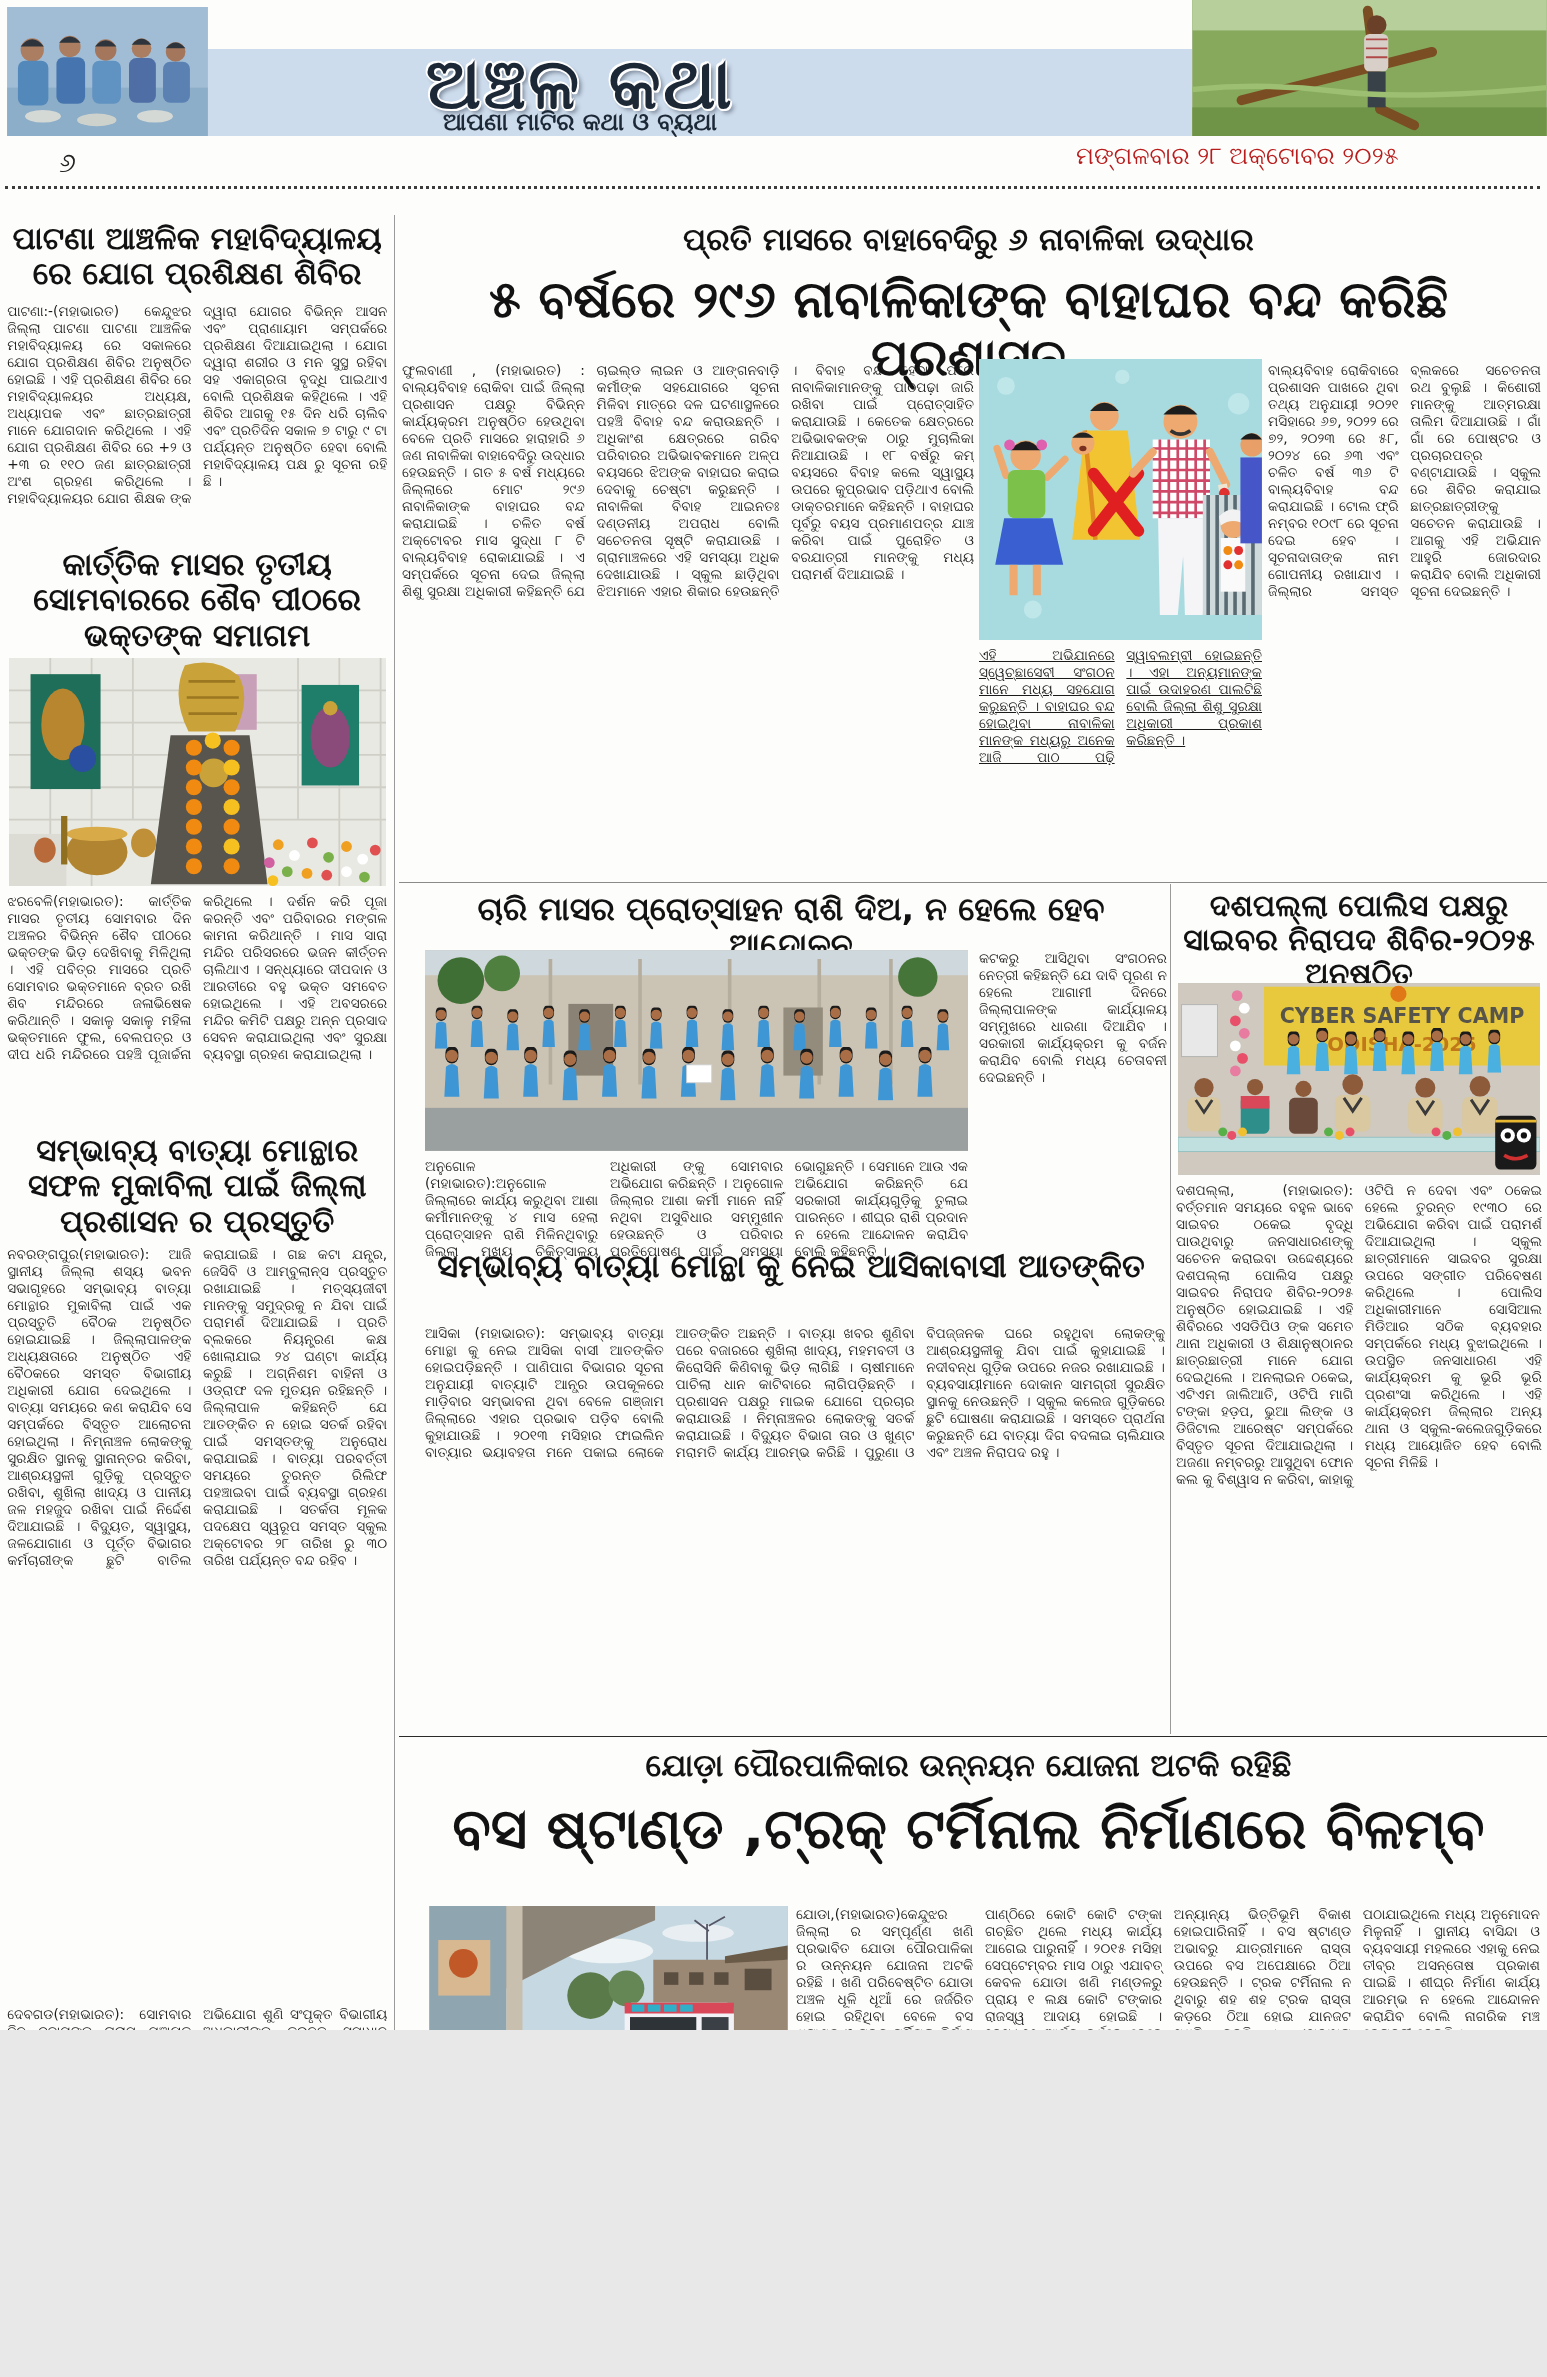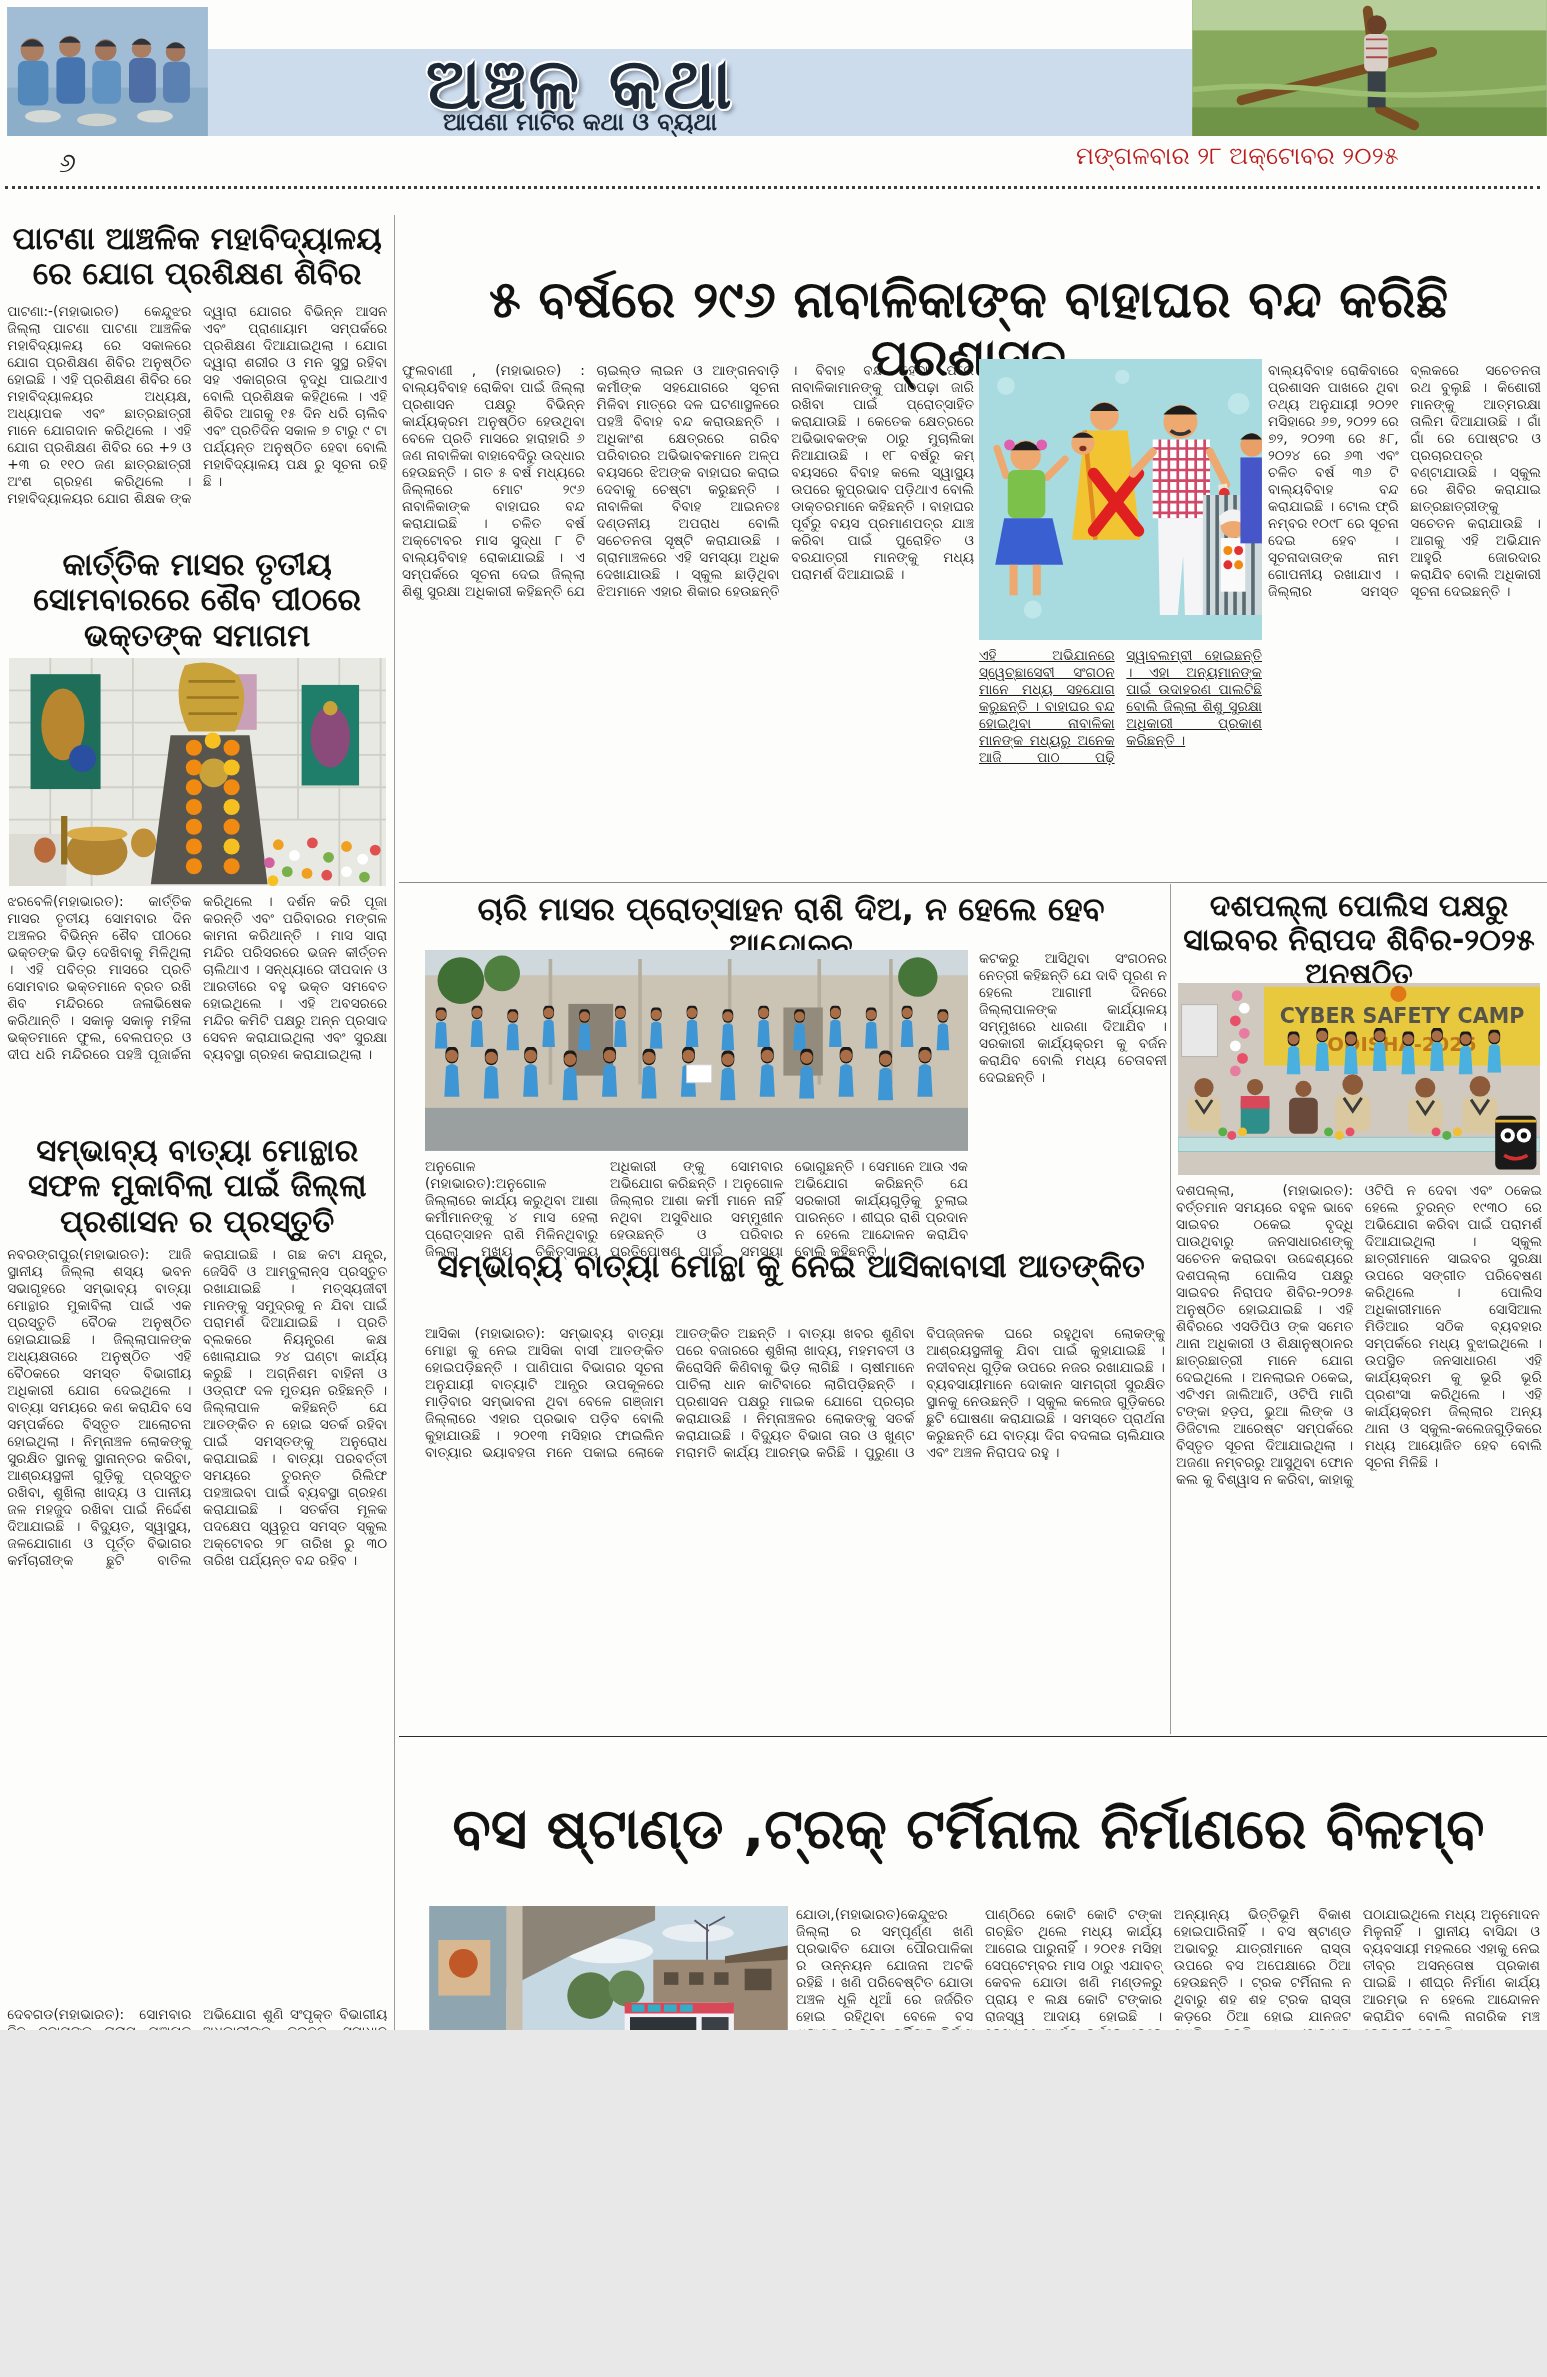--- a/index.html
+++ b/index.html
@@ -152,20 +152,21 @@
       </g>
     </svg>
   </div>
   <div class="abs bt c2" style="left:7.2px;top:893px;width:380px;height:229px;">ଝରବେଳି(ମହାଭାରତ): କାର୍ତ୍ତିକ ମାସର ତୃତୀୟ ସୋମବାର ଦିନ ଅଞ୍ଚଳର ବିଭିନ୍ନ ଶୈବ ପୀଠରେ ଭକ୍ତଙ୍କ ଭିଡ଼ ଦେଖିବାକୁ ମିଳିଥିଲା । ଏହି ପବିତ୍ର ମାସରେ ପ୍ରତି ସୋମବାର ଭକ୍ତମାନେ ବ୍ରତ ରଖି ଶିବ ମନ୍ଦିରରେ ଜଳାଭିଷେକ କରିଥାନ୍ତି । ସକାଳୁ ସକାଳୁ ମହିଳା ଭକ୍ତମାନେ ଫୁଲ, ବେଲପତ୍ର ଓ ଦୀପ ଧରି ମନ୍ଦିରରେ ପହଞ୍ଚି ପୂଜାର୍ଚ୍ଚନା କରିଥିଲେ । ଦର୍ଶନ କରି ପୂଜା କରନ୍ତି ଏବଂ ପରିବାରର ମଙ୍ଗଳ କାମନା କରିଥାନ୍ତି । ମାସ ସାରା ମନ୍ଦିର ପରିସରରେ ଭଜନ କୀର୍ତ୍ତନ ଚାଲିଥାଏ । ସନ୍ଧ୍ୟାରେ ଦୀପଦାନ ଓ ଆରତୀରେ ବହୁ ଭକ୍ତ ସମବେତ ହୋଇଥିଲେ । ଏହି ଅବସରରେ ମନ୍ଦିର କମିଟି ପକ୍ଷରୁ ଅନ୍ନ ପ୍ରସାଦ ସେବନ କରାଯାଇଥିଲା ଏବଂ ସୁରକ୍ଷା ବ୍ୟବସ୍ଥା ଗ୍ରହଣ କରାଯାଇଥିଲା ।</div>
 
   <div class="abs hl" style="left:7.2px;top:1133px;width:380px;font-size:31px;">ସମ୍ଭାବ୍ୟ ବାତ୍ୟା ମୋନ୍ଥାର ସଫଳ ମୁକାବିଲା ପାଇଁ ଜିଲ୍ଲା ପ୍ରଶାସନ ର ପ୍ରସ୍ତୁତି</div>
   <div class="abs bt c2" style="left:7.2px;top:1246px;width:380px;height:617px;">ନବରଙ୍ଗପୁର(ମହାଭାରତ): ଆଜି ସ୍ଥାନୀୟ ଜିଲ୍ଲା ଶସ୍ୟ ଭବନ ସଭାଗୃହରେ ସମ୍ଭାବ୍ୟ ବାତ୍ୟା ମୋନ୍ଥାର ମୁକାବିଲା ପାଇଁ ଏକ ପ୍ରସ୍ତୁତି ବୈଠକ ଅନୁଷ୍ଠିତ ହୋଇଯାଇଛି । ଜିଲ୍ଲାପାଳଙ୍କ ଅଧ୍ୟକ୍ଷତାରେ ଅନୁଷ୍ଠିତ ଏହି ବୈଠକରେ ସମସ୍ତ ବିଭାଗୀୟ ଅଧିକାରୀ ଯୋଗ ଦେଇଥିଲେ । ବାତ୍ୟା ସମୟରେ କଣ କରାଯିବ ସେ ସମ୍ପର୍କରେ ବିସ୍ତୃତ ଆଲୋଚନା ହୋଇଥିଲା । ନିମ୍ନାଞ୍ଚଳ ଲୋକଙ୍କୁ ସୁରକ୍ଷିତ ସ୍ଥାନକୁ ସ୍ଥାନାନ୍ତର କରିବା, ଆଶ୍ରୟସ୍ଥଳୀ ଗୁଡ଼ିକୁ ପ୍ରସ୍ତୁତ ରଖିବା, ଶୁଖିଲା ଖାଦ୍ୟ ଓ ପାନୀୟ ଜଳ ମହଜୁଦ ରଖିବା ପାଇଁ ନିର୍ଦ୍ଦେଶ ଦିଆଯାଇଛି । ବିଦ୍ୟୁତ, ସ୍ୱାସ୍ଥ୍ୟ, ଜଳଯୋଗାଣ ଓ ପୂର୍ତ୍ତ ବିଭାଗର କର୍ମଚାରୀଙ୍କ ଛୁଟି ବାତିଲ କରାଯାଇଛି । ଗଛ କଟା ଯନ୍ତ୍ର, ଜେସିବି ଓ ଆମ୍ବୁଲାନ୍ସ ପ୍ରସ୍ତୁତ ରଖାଯାଇଛି । ମତ୍ସ୍ୟଜୀବୀ ମାନଙ୍କୁ ସମୁଦ୍ରକୁ ନ ଯିବା ପାଇଁ ପରାମର୍ଶ ଦିଆଯାଇଛି । ପ୍ରତି ବ୍ଲକରେ ନିୟନ୍ତ୍ରଣ କକ୍ଷ ଖୋଲାଯାଇ ୨୪ ଘଣ୍ଟା କାର୍ଯ୍ୟ କରୁଛି । ଅଗ୍ନିଶମ ବାହିନୀ ଓ ଓଡ୍ରାଫ ଦଳ ମୁତୟନ ରହିଛନ୍ତି । ଜିଲ୍ଲାପାଳ କହିଛନ୍ତି ଯେ ଆତଙ୍କିତ ନ ହୋଇ ସତର୍କ ରହିବା ପାଇଁ ସମସ୍ତଙ୍କୁ ଅନୁରୋଧ କରାଯାଇଛି । ବାତ୍ୟା ପରବର୍ତ୍ତୀ ସମୟରେ ତୁରନ୍ତ ରିଲିଫ ପହଞ୍ଚାଇବା ପାଇଁ ବ୍ୟବସ୍ଥା ଗ୍ରହଣ କରାଯାଇଛି । ସତର୍କତା ମୂଳକ ପଦକ୍ଷେପ ସ୍ୱରୂପ ସମସ୍ତ ସ୍କୁଲ ଅକ୍ଟୋବର ୨୮ ତାରିଖ ରୁ ୩୦ ତାରିଖ ପର୍ଯ୍ୟନ୍ତ ବନ୍ଦ ରହିବ ।</div>
 
   <div class="abs bt c2" style="left:7.2px;top:2006px;width:380px;height:359px;">ଦେବଗଡ(ମହାଭାରତ): ସୋମବାର ଦିନ ବୁଢ଼ାପଙ୍କ ଗ୍ରାମ ପଞ୍ଚାୟତ ସମିତି ଅଫିସରେ ଜିଲ୍ଲାପାଳଙ୍କ ଅଭିଯୋଗ ଶୁଣାଣି ଶିବିର ଅନୁଷ୍ଠିତ ହୋଇଯାଇଛି । ଏହି ଶିବିରରେ ଜିଲ୍ଲାର ବିଭିନ୍ନ ପ୍ରାନ୍ତରୁ ଆସିଥିବା ଶତାଧିକ ଅଭିଯୋଗକାରୀ ସେମାନଙ୍କ ସମସ୍ୟା ଜଣାଇଥିଲେ । ରାସ୍ତା, ପାନୀୟ ଜଳ, ବିଜୁଳି, ଭତ୍ତା, ଚାଷ ଜମି ଓ ରାସନ କାର୍ଡ ସମ୍ବନ୍ଧୀୟ ଅଭିଯୋଗ ଅଧିକ ଥିଲା । ଜିଲ୍ଲାପାଳ ପ୍ରତ୍ୟେକ ଅଭିଯୋଗ ଶୁଣି ସଂପୃକ୍ତ ବିଭାଗୀୟ ଅଧିକାରୀଙ୍କୁ ତୁରନ୍ତ ସମାଧାନ ପାଇଁ ନିର୍ଦ୍ଦେଶ ଦେଇଥିଲେ । ବୃଦ୍ଧ ଓ ଦିବ୍ୟାଙ୍ଗ ମାନଙ୍କ ପାଇଁ ସ୍ୱତନ୍ତ୍ର କାଉଣ୍ଟର ଖୋଲାଯାଇଥିଲା । ଏହି ଅବସରରେ ବିଭିନ୍ନ ହିତାଧିକାରୀଙ୍କୁ ସହାୟତା ପ୍ରଦାନ କରାଯାଇଥିଲା । ଆଗାମୀ ଦିନରେ ପ୍ରତି ମାସରେ ଏଭଳି ଶିବିର ଅନୁଷ୍ଠିତ ହେବ ବୋଲି ଜିଲ୍ଲା ପ୍ରଶାସନ ପକ୍ଷରୁ ସୂଚନା ଦିଆଯାଇଛି ।</div>
 
+  <div class="abs hl" style="left:399px;top:222px;width:1139px;font-size:31px;">ପ୍ରତି ମାସରେ ବାହାବେଦିରୁ ୬ ନାବାଳିକା ଉଦ୍ଧାର</div>
   <div class="abs hl" style="left:399px;top:271px;width:1139px;font-size:51px;">୫ ବର୍ଷରେ ୨୯୬ ନାବାଳିକାଙ୍କ ବାହାଘର ବନ୍ଦ କରିଛି ପ୍ରଶାସନ</div>
 
   <div class="abs bt c3" style="left:402px;top:362px;width:572px;height:518px;">ଫୁଲବାଣୀ , (ମହାଭାରତ) : ବାଲ୍ୟବିବାହ ରୋକିବା ପାଇଁ ଜିଲ୍ଲା ପ୍ରଶାସନ ପକ୍ଷରୁ ବିଭିନ୍ନ କାର୍ଯ୍ୟକ୍ରମ ଅନୁଷ୍ଠିତ ହେଉଥିବା ବେଳେ ପ୍ରତି ମାସରେ ହାରାହାରି ୬ ଜଣ ନାବାଳିକା ବାହାବେଦିରୁ ଉଦ୍ଧାର ହେଉଛନ୍ତି । ଗତ ୫ ବର୍ଷ ମଧ୍ୟରେ ଜିଲ୍ଲାରେ ମୋଟ ୨୯୬ ନାବାଳିକାଙ୍କ ବାହାଘର ବନ୍ଦ କରାଯାଇଛି । ଚଳିତ ବର୍ଷ ଅକ୍ଟୋବର ମାସ ସୁଦ୍ଧା ୮ ଟି ବାଲ୍ୟବିବାହ ରୋକାଯାଇଛି । ଏ ସମ୍ପର୍କରେ ସୂଚନା ଦେଇ ଜିଲ୍ଲା ଶିଶୁ ସୁରକ୍ଷା ଅଧିକାରୀ କହିଛନ୍ତି ଯେ ଚାଇଲ୍ଡ ଲାଇନ ଓ ଆଙ୍ଗନବାଡ଼ି କର୍ମୀଙ୍କ ସହଯୋଗରେ ସୂଚନା ମିଳିବା ମାତ୍ରେ ଦଳ ଘଟଣାସ୍ଥଳରେ ପହଞ୍ଚି ବିବାହ ବନ୍ଦ କରାଉଛନ୍ତି । ଅଧିକାଂଶ କ୍ଷେତ୍ରରେ ଗରିବ ପରିବାରର ଅଭିଭାବକମାନେ ଅଳ୍ପ ବୟସରେ ଝିଅଙ୍କ ବାହାଘର କରାଇ ଦେବାକୁ ଚେଷ୍ଟା କରୁଛନ୍ତି । ନାବାଳିକା ବିବାହ ଆଇନତଃ ଦଣ୍ଡନୀୟ ଅପରାଧ ବୋଲି ସଚେତନତା ସୃଷ୍ଟି କରାଯାଉଛି । ଗ୍ରାମାଞ୍ଚଳରେ ଏହି ସମସ୍ୟା ଅଧିକ ଦେଖାଯାଉଛି । ସ୍କୁଲ ଛାଡ଼ିଥିବା ଝିଅମାନେ ଏହାର ଶିକାର ହେଉଛନ୍ତି । ବିବାହ ବନ୍ଦ ହେବା ପରେ ନାବାଳିକାମାନଙ୍କୁ ପାଠପଢ଼ା ଜାରି ରଖିବା ପାଇଁ ପ୍ରୋତ୍ସାହିତ କରାଯାଉଛି । କେତେକ କ୍ଷେତ୍ରରେ ଅଭିଭାବକଙ୍କ ଠାରୁ ମୁଚାଲିକା ନିଆଯାଉଛି । ୧୮ ବର୍ଷରୁ କମ୍ ବୟସରେ ବିବାହ କଲେ ସ୍ୱାସ୍ଥ୍ୟ ଉପରେ କୁପ୍ରଭାବ ପଡ଼ିଥାଏ ବୋଲି ଡାକ୍ତରମାନେ କହିଛନ୍ତି । ବାହାଘର ପୂର୍ବରୁ ବୟସ ପ୍ରମାଣପତ୍ର ଯାଞ୍ଚ କରିବା ପାଇଁ ପୁରୋହିତ ଓ ବରଯାତ୍ରୀ ମାନଙ୍କୁ ମଧ୍ୟ ପରାମର୍ଶ ଦିଆଯାଇଛି ।</div>
 
   <div class="abs photo" style="left:979px;top:359px;width:283px;height:281px;">
     <svg viewBox="0 0 316 314">
       <rect width="316" height="314" fill="#a8dbe0"></rect>
       <g fill="#bfe7ea">
           <circle cx="30" cy="30" r="10"></circle>
           <circle cx="290" cy="50" r="12"></circle>
@@ -377,20 +378,21 @@
         <path d="M364 192 Q377 200 390 192" stroke="#d03030" stroke-width="4" fill="none"></path>
         <path d="M354 154 H400" stroke="#e8b830" stroke-width="3"></path>
       </g>
     </svg>
   </div>
 
   <div class="abs bt c2" style="left:1176px;top:1182px;width:366px;height:549px;">ଦଶପଲ୍ଲା, (ମହାଭାରତ): ବର୍ତ୍ତମାନ ସମୟରେ ବହୁଳ ଭାବେ ସାଇବର ଠକେଇ ବୃଦ୍ଧି ପାଉଥିବାରୁ ଜନସାଧାରଣଙ୍କୁ ସଚେତନ କରାଇବା ଉଦ୍ଦେଶ୍ୟରେ ଦଶପଲ୍ଲା ପୋଲିସ ପକ୍ଷରୁ ସାଇବର ନିରାପଦ ଶିବିର-୨୦୨୫ ଅନୁଷ୍ଠିତ ହୋଇଯାଇଛି । ଏହି ଶିବିରରେ ଏସଡିପିଓ ଙ୍କ ସମେତ ଥାନା ଅଧିକାରୀ ଓ ଶିକ୍ଷାନୁଷ୍ଠାନର ଛାତ୍ରଛାତ୍ରୀ ମାନେ ଯୋଗ ଦେଇଥିଲେ । ଅନଲାଇନ ଠକେଇ, ଏଟିଏମ ଜାଲିଆତି, ଓଟିପି ମାଗି ଟଙ୍କା ହଡ଼ପ, ଭୁଆ ଲିଙ୍କ ଓ ଡିଜିଟାଲ ଆରେଷ୍ଟ ସମ୍ପର୍କରେ ବିସ୍ତୃତ ସୂଚନା ଦିଆଯାଇଥିଲା । ଅଜଣା ନମ୍ବରରୁ ଆସୁଥିବା ଫୋନ କଲ କୁ ବିଶ୍ୱାସ ନ କରିବା, କାହାକୁ ଓଟିପି ନ ଦେବା ଏବଂ ଠକେଇ ହେଲେ ତୁରନ୍ତ ୧୯୩୦ ରେ ଅଭିଯୋଗ କରିବା ପାଇଁ ପରାମର୍ଶ ଦିଆଯାଇଥିଲା । ସ୍କୁଲ ଛାତ୍ରୀମାନେ ସାଇବର ସୁରକ୍ଷା ଉପରେ ସଙ୍ଗୀତ ପରିବେଷଣ କରିଥିଲେ । ପୋଲିସ ଅଧିକାରୀମାନେ ସୋସିଆଲ ମିଡିଆର ସଠିକ ବ୍ୟବହାର ସମ୍ପର୍କରେ ମଧ୍ୟ ବୁଝାଇଥିଲେ । ଉପସ୍ଥିତ ଜନସାଧାରଣ ଏହି କାର୍ଯ୍ୟକ୍ରମ କୁ ଭୂରି ଭୂରି ପ୍ରଶଂସା କରିଥିଲେ । ଏହି କାର୍ଯ୍ୟକ୍ରମ ଜିଲ୍ଲାର ଅନ୍ୟ ଥାନା ଓ ସ୍କୁଲ-କଲେଜଗୁଡ଼ିକରେ ମଧ୍ୟ ଆୟୋଜିତ ହେବ ବୋଲି ସୂଚନା ମିଳିଛି ।</div>
 
   <div class="abs rule-h2" style="left:399px;top:1736px;width:1148px;"></div>
 
+  <div class="abs hl" style="left:399px;top:1748px;width:1139px;font-size:31px;">ଯୋଡ଼ା ପୌରପାଳିକାର ଉନ୍ନୟନ ଯୋଜନା ଅଟକି ରହିଛି</div>
   <div class="abs hl" style="left:399px;top:1797px;width:1139px;font-size:56px;">ବସ ଷ୍ଟାଣ୍ଡ ,ଟ୍ରକ୍ ଟର୍ମିନାଲ ନିର୍ମାଣରେ ବିଳମ୍ବ</div>
 
   <div class="abs photo" style="left:429px;top:1906px;width:359px;height:344px;">
     <svg viewBox="0 0 400 384">
       <rect width="400" height="384" fill="#c6d9e2"></rect>
       <ellipse cx="200" cy="50" rx="50" ry="14" fill="#eef3f5"></ellipse>
         <ellipse cx="300" cy="30" rx="40" ry="10" fill="#e8eef2"></ellipse>
       <path d="M250 60 L400 60 L400 150 L250 150 Z" fill="#9b8874"></path>
       <g fill="#5a4e40">
           <rect x="262" y="74" width="16" height="14"></rect>

